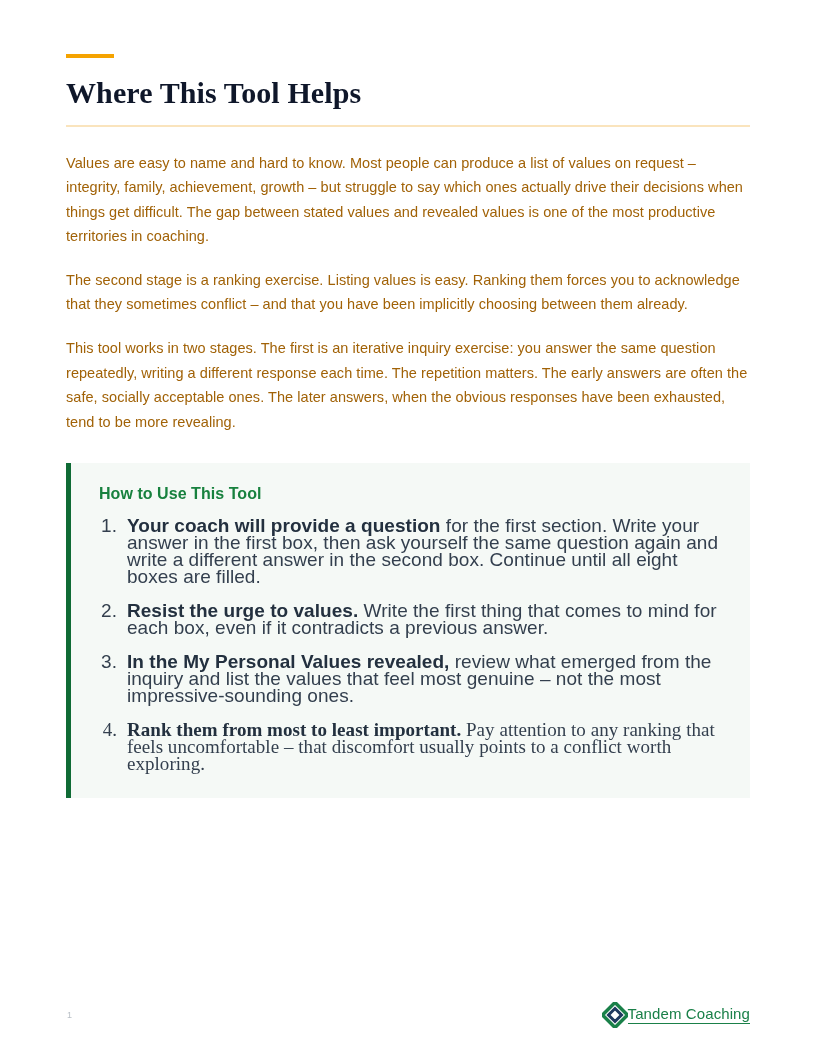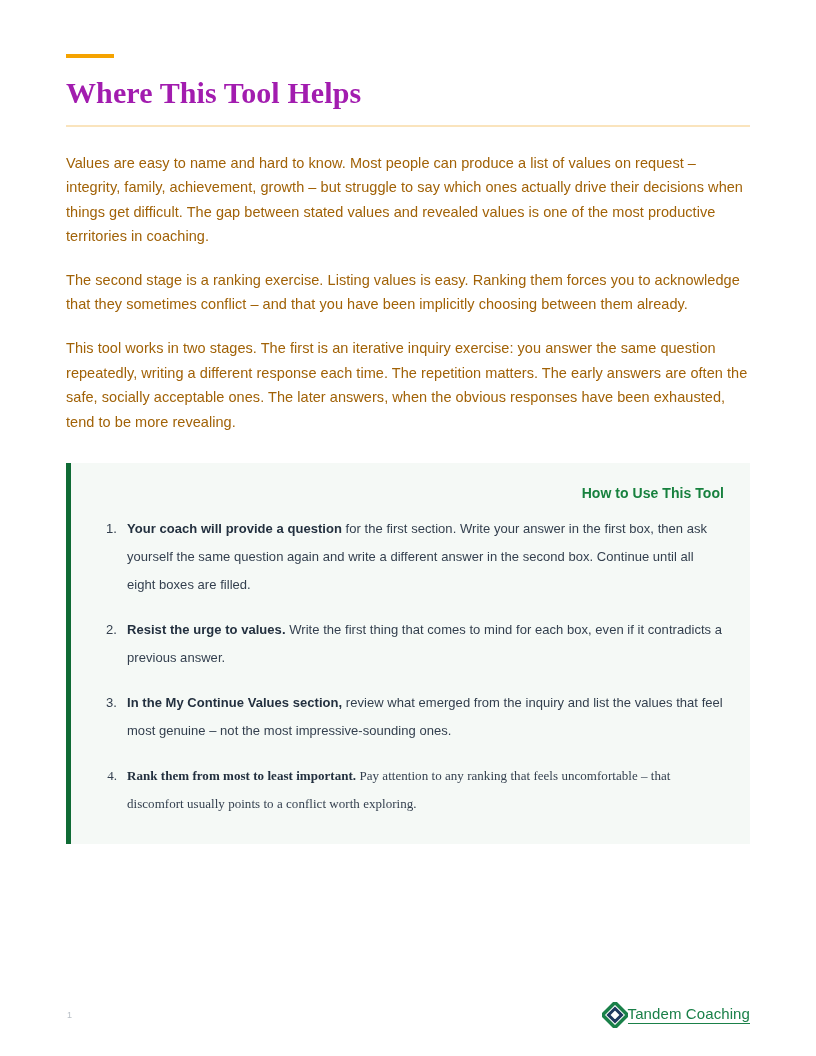--- a/index.html
+++ b/index.html
@@ -35,21 +35,21 @@
     height: 4px;
     background: #f5a300;
     margin-top: 54px;
     margin-bottom: 18px;
   }
 
   .page-title {
     font-family: "Liberation Serif", "DejaVu Serif", serif;
     font-size: 30px;
     font-weight: bold;
-    color: #a21caf;
+    color: #0f172a;
     letter-spacing: 0.1px;
     line-height: 1.15;
     margin: 0 0 14px 0;
   }
 
   .title-rule {
     width: 100%;
     height: 2px;
     background: #fae4bd;
     margin-bottom: 24px;
@@ -71,41 +71,40 @@
   .callout {
     margin-top: 29px;
     background: #f5f9f6;
     border-left: 5px solid #0f6b35;
     box-sizing: border-box;
     padding: 22px 26px 26px 28px;
     width: 684px;
   }
 
   .callout-heading {
-    font-size: 14px;
+    font-size: 16px;
     font-weight: bold;
     color: #17813e;
     margin: 0 0 14px 0;
     letter-spacing: 0.05px;
-    text-align: right;
   }
 
   .callout-list {
     list-style: none;
     margin: 0;
     padding: 0;
     counter-reset: howto;
   }
 
   .callout-list li {
     position: relative;
     counter-increment: howto;
     padding-left: 28px;
-    font-size: 13px;
-    line-height: 28px;
+    font-size: 19px;
+    line-height: 17px;
     color: #333f4e;
     margin-bottom: 17px;
     letter-spacing: 0.04px;
   }
   .callout-list li:last-child {
     margin-bottom: 0;
     font-family: Liberation Serif, serif;
   }
   .callout-list li::before {
     content: counter(howto) ".";
@@ -186,21 +185,21 @@
       <div class="callout-heading">How to Use This Tool</div>
 
       <ol class="callout-list">
         <li>
           <b>Your coach will provide a question</b><span> for the first section. Write your answer in the first box, then ask yourself the same question again and write a different answer in the second box. Continue until all eight boxes are filled.</span>
         </li>
         <li>
           <b>Resist the urge to values.</b><span> Write the first thing that comes to mind for each box, even if it contradicts a previous answer.</span>
         </li>
         <li>
-          <b>In the My Continue Values section,</b><span> review what emerged from the inquiry and list the values that feel most genuine – not the most impressive-sounding ones.</span>
+          <b>In the My Personal Values revealed,</b><span> review what emerged from the inquiry and list the values that feel most genuine – not the most impressive-sounding ones.</span>
         </li>
         <li>
           <b>Rank them from most to least important.</b><span> Pay attention to any ranking that feels uncomfortable – that discomfort usually points to a conflict worth exploring.</span>
         </li>
       </ol>
     </div>
 
   </div>
 
   <div class="footer">

